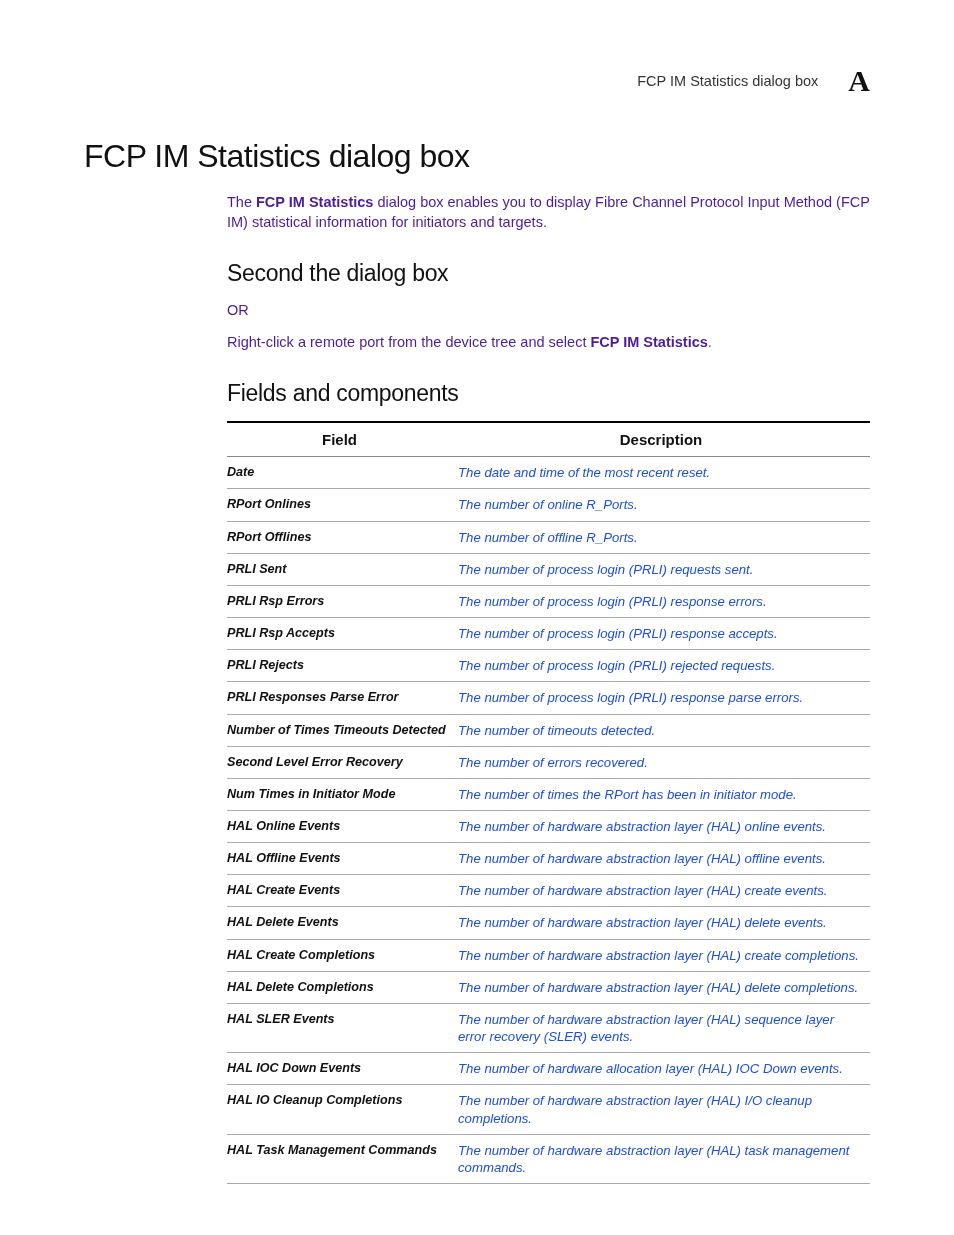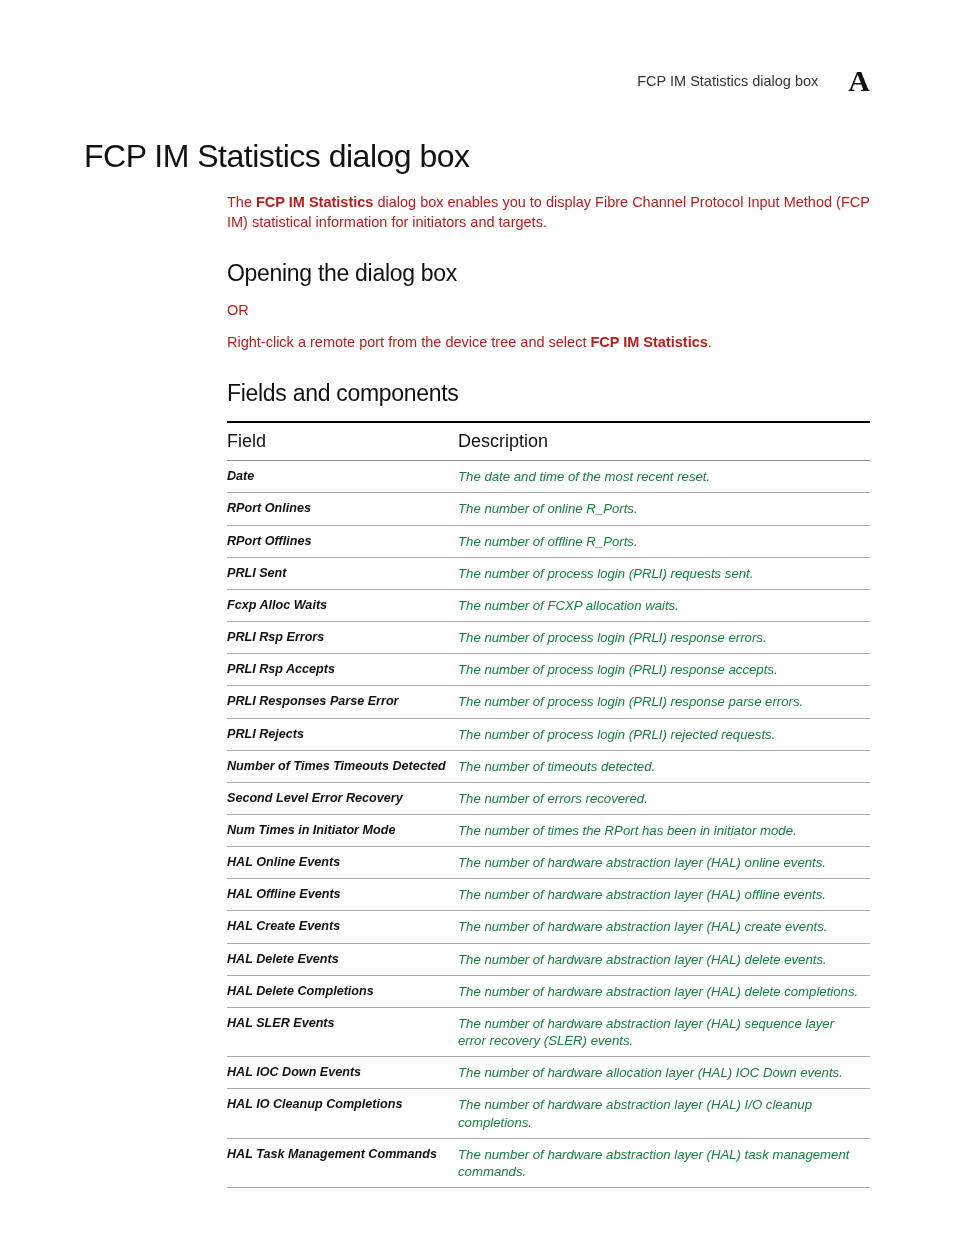--- a/index.html
+++ b/index.html
@@ -48,62 +48,62 @@
     margin: 0 0 18px 0;
     letter-spacing: -0.5px;
   }
   .body-block {
     margin-left: 143px; 
   }
   p {
     font-size: 14.5px;
     line-height: 1.35;
     margin: 0 0 12px 0;
-    color: #b91c1c;
+    color: #4c1d95;
   }
   p .bold, span.bold, td .bold { font-weight: 700; }
   h2.section {
     font-family: Arial, Helvetica, sans-serif;
     font-weight: 400;
     font-size: 23px;
     color: #111;
     margin: 28px 0 14px 0;
     letter-spacing: -0.3px;
   }
   table.fields {
     width: 100%;
     border-collapse: collapse;
     font-size: 13.2px;
     margin-top: 4px;
   }
   table.fields thead th {
-    text-align: left;
-    font-weight: 400;
-    font-size: 18px;
+    text-align: center;
+    font-weight: 700;
+    font-size: 15px;
     padding: 8px 6px 8px 0;
     border-top: 2px solid #000;
     border-bottom: 1px solid #888;
     color: #111;
   }
   table.fields tbody td {
     padding: 7px 6px 7px 0;
     border-bottom: 1px solid #aaa;
     vertical-align: top;
     line-height: 1.3;
     font-style: italic;
   }
   table.fields tbody td.field-name {
     font-weight: 700;
     width: 225px;
     color: #111;
     font-size: 12.6px;
   }
   table.fields tbody td.field-desc {
     font-weight: 400;
-    color: #15803d;
+    color: #1d4ed8;
     font-size: 13.2px;
   }
 </style>
 </head>
 <body>
 
 <div class="page">
 
   <div class="running-head">
     <span class="rh-text">FCP IM Statistics dialog box</span>
@@ -113,21 +113,21 @@
   <div class="content">
 
     <h1 class="title">FCP IM Statistics dialog box</h1>
 
     <div class="body-block">
 
       <p>
         <span>The </span><span class="bold">FCP IM Statistics</span><span> dialog box enables you to display Fibre Channel Protocol Input Method (FCP IM) statistical information for initiators and targets.</span>
       </p>
 
-      <h2 class="section">Opening the dialog box</h2>
+      <h2 class="section">Second the dialog box</h2>
 
 
       <p>OR</p>
 
       <p>
         <span>Right-click a remote port from the device tree and select </span><span class="bold">FCP IM Statistics</span><span>.</span>
       </p>
 
       <h2 class="section">Fields and components</h2>
 
@@ -149,40 +149,36 @@
             </tr>
             <tr>
               <td class="field-name">RPort Offlines</td>
               <td class="field-desc">The number of offline R_Ports.</td>
             </tr>
             <tr>
               <td class="field-name">PRLI Sent</td>
               <td class="field-desc">The number of process login (PRLI) requests sent.</td>
             </tr>
             <tr>
-              <td class="field-name">Fcxp Alloc Waits</td>
-              <td class="field-desc">The number of FCXP allocation waits.</td>
-            </tr>
-            <tr>
               <td class="field-name">PRLI Rsp Errors</td>
               <td class="field-desc">The number of process login (PRLI) response errors.</td>
             </tr>
             <tr>
               <td class="field-name">PRLI Rsp Accepts</td>
               <td class="field-desc">The number of process login (PRLI) response accepts.</td>
             </tr>
             <tr>
+              <td class="field-name">PRLI Rejects</td>
+              <td class="field-desc">The number of process login (PRLI) rejected requests.</td>
+            </tr>
+            <tr>
               <td class="field-name">PRLI Responses Parse Error</td>
               <td class="field-desc">The number of process login (PRLI) response parse errors.</td>
             </tr>
             <tr>
-              <td class="field-name">PRLI Rejects</td>
-              <td class="field-desc">The number of process login (PRLI) rejected requests.</td>
-            </tr>
-            <tr>
               <td class="field-name">Number of Times Timeouts Detected</td>
               <td class="field-desc">The number of timeouts detected.</td>
             </tr>
             <tr>
               <td class="field-name">Second Level Error Recovery</td>
               <td class="field-desc">The number of errors recovered.</td>
             </tr>
             <tr>
               <td class="field-name">Num Times in Initiator Mode</td>
               <td class="field-desc">The number of times the RPort has been in initiator mode.</td>
@@ -195,20 +191,24 @@
               <td class="field-name">HAL Offline Events</td>
               <td class="field-desc">The number of hardware abstraction layer (HAL) offline events.</td>
             </tr>
             <tr>
               <td class="field-name">HAL Create Events</td>
               <td class="field-desc">The number of hardware abstraction layer (HAL) create events.</td>
             </tr>
             <tr>
               <td class="field-name">HAL Delete Events</td>
               <td class="field-desc">The number of hardware abstraction layer (HAL) delete events.</td>
+            </tr>
+            <tr>
+              <td class="field-name">HAL Create Completions</td>
+              <td class="field-desc">The number of hardware abstraction layer (HAL) create completions.</td>
             </tr>
             <tr>
               <td class="field-name">HAL Delete Completions</td>
               <td class="field-desc">The number of hardware abstraction layer (HAL) delete completions.</td>
             </tr>
             <tr>
               <td class="field-name">HAL SLER Events</td>
               <td class="field-desc">The number of hardware abstraction layer (HAL) sequence layer error recovery (SLER) events.</td>
             </tr>
             <tr>

